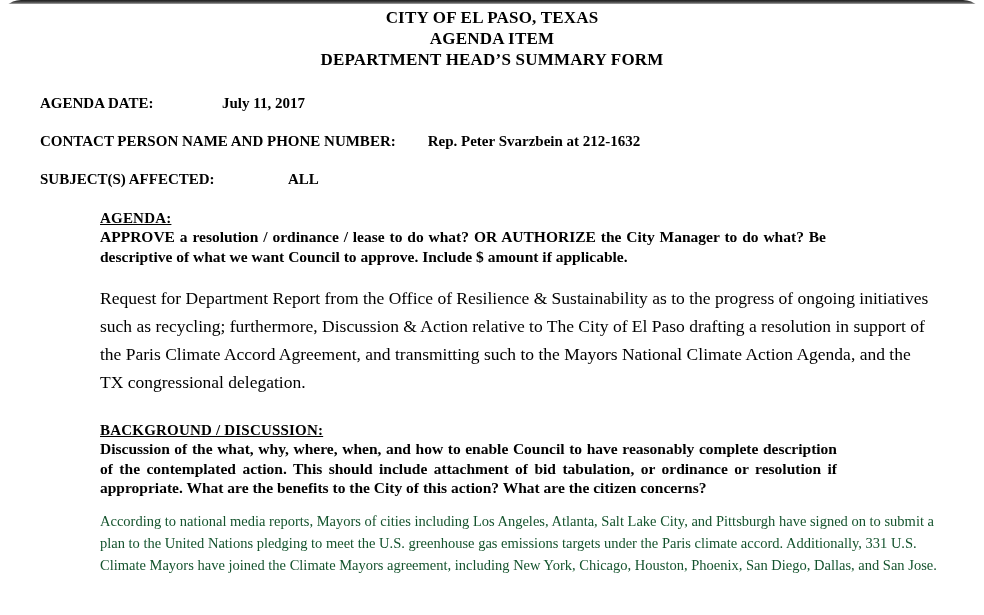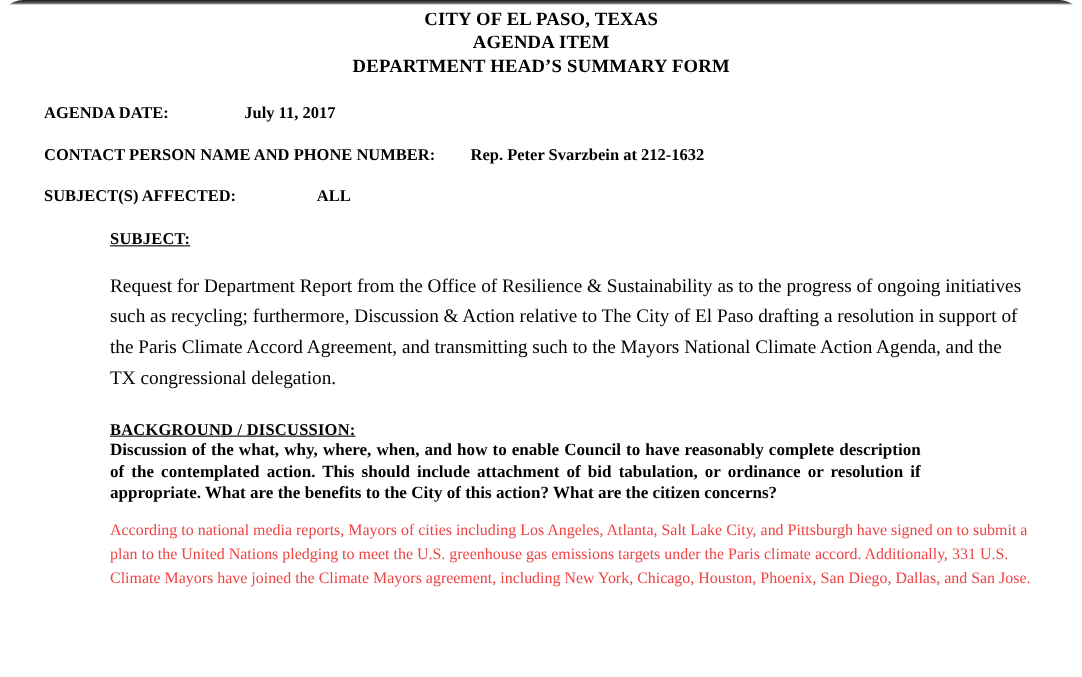--- a/index.html
+++ b/index.html
@@ -53,21 +53,21 @@
     margin-top: 18px;
     font-size: 17.5px;
     line-height: 28px;
     width: 833px;
   }
   .background-body {
     margin-top: 12px;
     font-size: 14.5px;
     line-height: 22px;
     width: 845px;
-    color: #ef4444;
+    color: #14532d;
   }
 </style>
 </head>
 <body>
 
 <div>
 
   <div class="top-bar"></div>
 
   <div class="doc-header">
@@ -82,21 +82,22 @@
     </div>
     <div class="field-row">
       <span>CONTACT PERSON NAME AND PHONE NUMBER:</span><span class="value-gap">Rep. Peter Svarzbein at 212-1632</span>
     </div>
     <div class="field-row">
       <span class="label-w4">SUBJECT(S) AFFECTED:</span><span>ALL</span>
     </div>
   </div>
 
   <div class="section subject-section">
-    <div class="sec-heading">SUBJECT:</div>
+    <div class="sec-heading">AGENDA:</div>
+    <div class="instructions">APPROVE a resolution / ordinance / lease to do what?  OR AUTHORIZE the City Manager to do what?  Be descriptive of what we want Council to approve.  Include $ amount if applicable.</div>
     <div class="subject-body">Request for Department Report from the Office of Resilience &amp; Sustainability as to the progress of ongoing initiatives such as recycling; furthermore, Discussion &amp; Action relative to The City of El Paso drafting a resolution in support of the Paris Climate Accord Agreement, and transmitting such to the Mayors National Climate Action Agenda, and the TX congressional delegation.</div>
   </div>
 
   <div class="section background-section">
     <div class="sec-heading">BACKGROUND / DISCUSSION:</div>
     <div class="instructions">Discussion of the what, why, where, when, and how to enable Council to have reasonably complete description of the contemplated action.  This should include attachment of bid tabulation, or ordinance or resolution if appropriate.  What are the benefits to the City of this action?  What are the citizen concerns?</div>
     <div class="background-body">According to national media reports, Mayors of cities including Los Angeles, Atlanta, Salt Lake City, and Pittsburgh have signed on to submit a plan to the United Nations pledging to meet the U.S. greenhouse gas emissions targets under the Paris climate accord. Additionally, 331 U.S. Climate Mayors have joined the Climate Mayors agreement, including New York, Chicago, Houston, Phoenix, San Diego, Dallas, and San Jose.</div>
   </div>
 
 </div>

